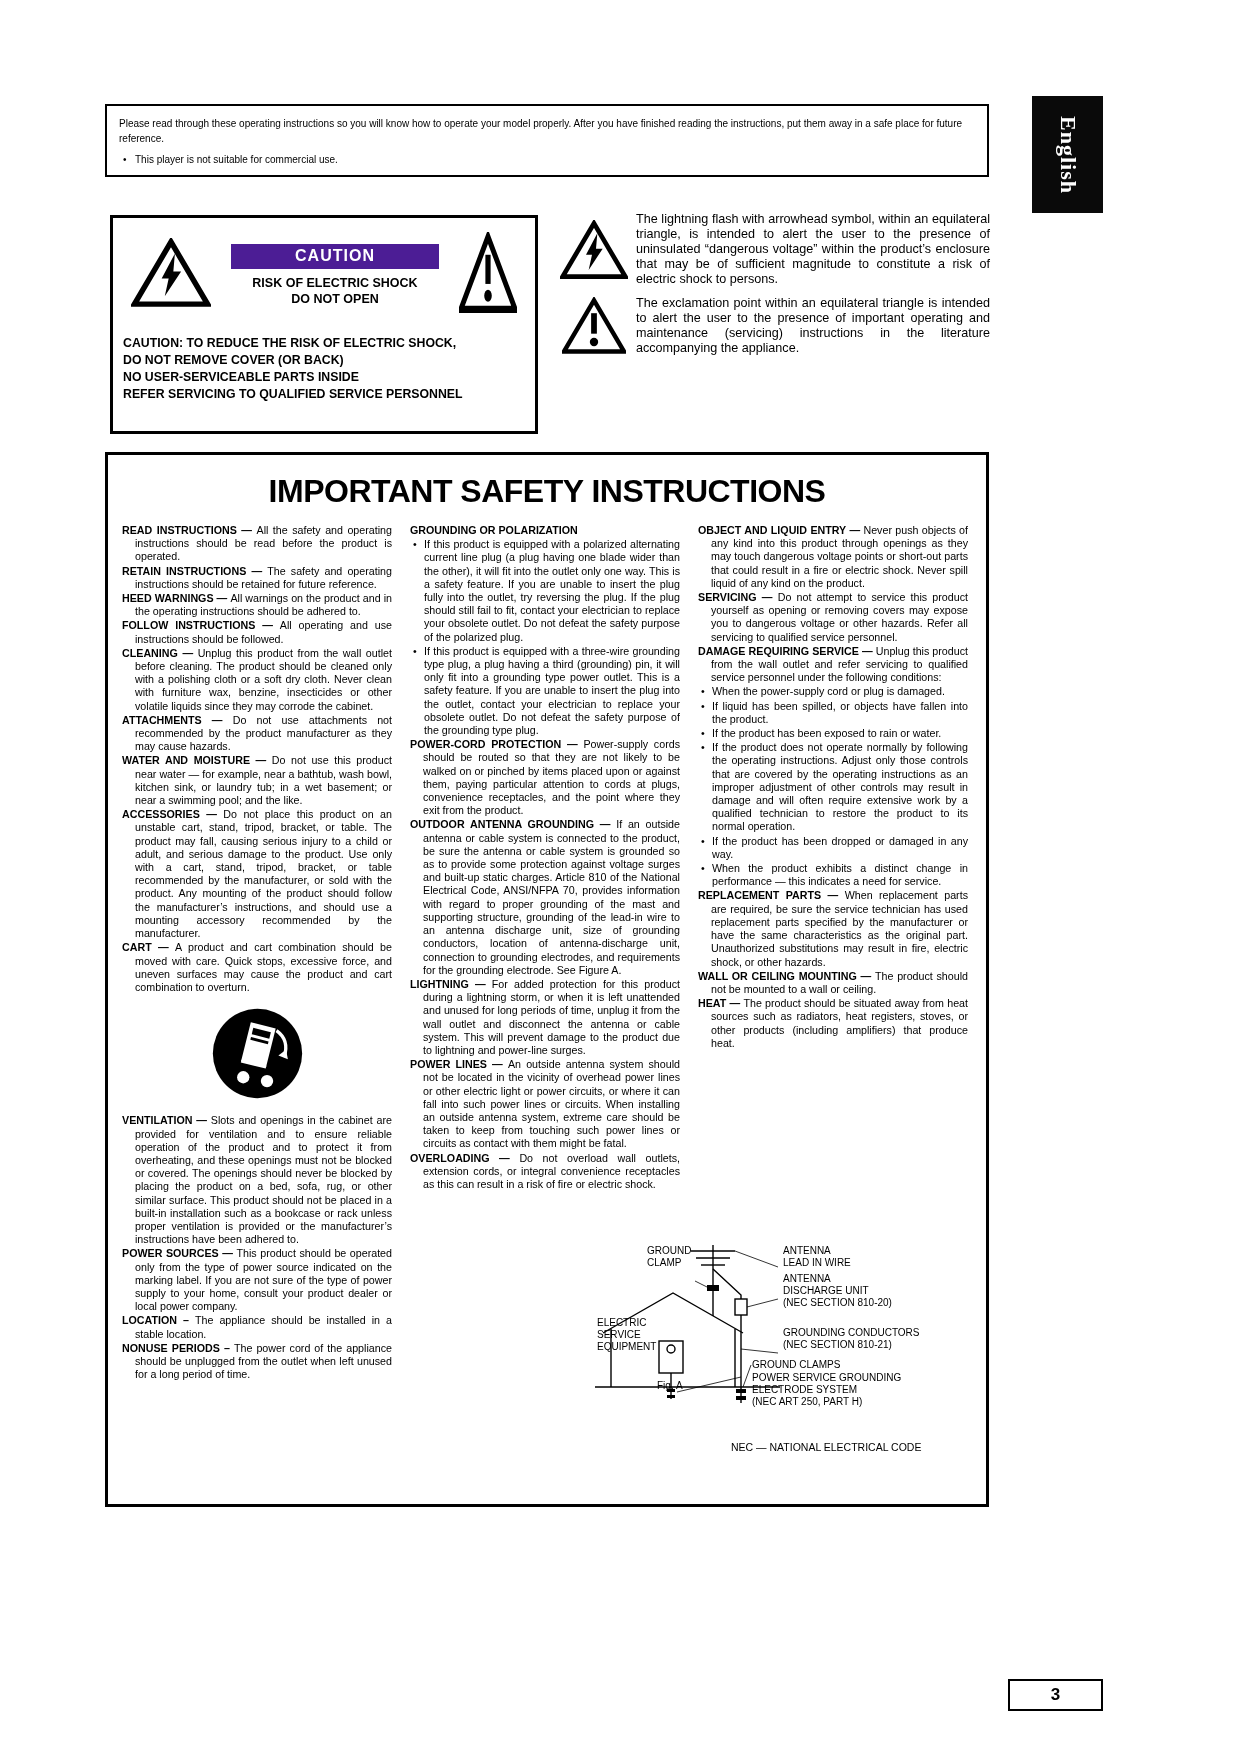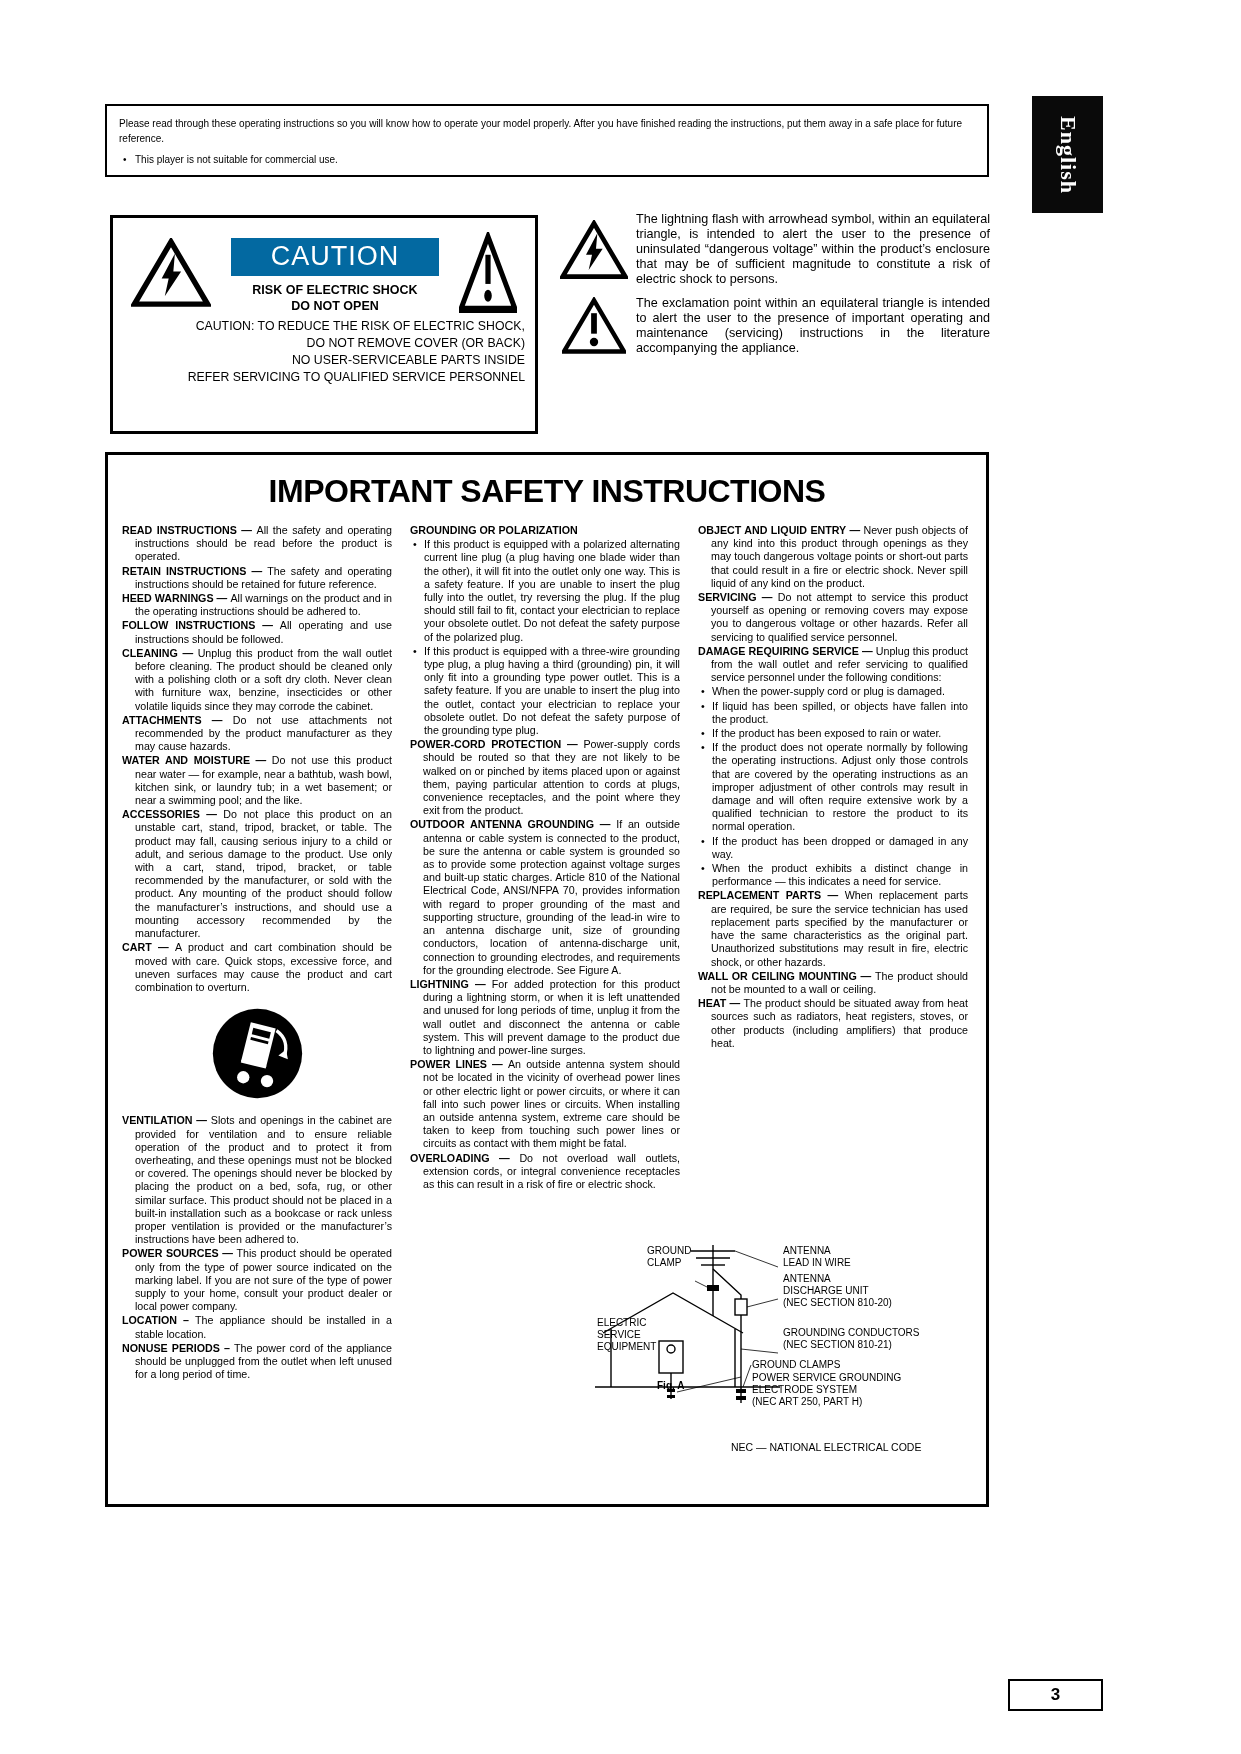--- a/index.html
+++ b/index.html
@@ -25,26 +25,26 @@
     font-size:22px;font-weight:bold;letter-spacing:1px;
   }
   
   .caution-box{
     position:absolute;left:110px;top:215px;width:428px;height:219px;box-sizing:border-box;
     border:3px solid #000;padding:14px 10px 10px 10px;
   }
   .caution-top{display:flex;align-items:center;justify-content:space-between;padding:0 8px;}
   .caution-center{width:208px;text-align:center;}
   .caution-bar{
-    background:#0369a1;color:#fff;font-weight:normal;font-size:27px;letter-spacing:1px;
+    background:#4c1d95;color:#fff;font-weight:bold;font-size:16px;letter-spacing:1px;
     padding:3px 0 4px 0;
   }
   .risk1{font-weight:bold;font-size:12.5px;margin-top:7px;}
   .risk2{font-weight:bold;font-size:12.5px;margin-top:2px;}
-  .caution-lines{text-align:right;font-weight:normal;font-size:12.3px;line-height:17px;}
+  .caution-lines{margin-top:17px;text-align:left;font-weight:bold;font-size:12.3px;line-height:17px;}
   
   .symbol-expl{position:absolute;left:552px;top:212px;width:438px;}
   .sym-row{display:flex;align-items:center;margin-bottom:9px;}
   .sym-icon{width:84px;flex:0 0 84px;display:flex;justify-content:center;}
   .sym-text{font-size:12.6px;line-height:15px;text-align:justify;}
   
   .main-box{
     position:absolute;left:105px;top:452px;width:884px;height:1055px;box-sizing:border-box;
     border:3px solid #000;padding:10px 14px;
   }
@@ -54,21 +54,21 @@
   .item{margin:0 0 1px 0;padding-left:13px;text-indent:-13px;}
   .item .term{font-weight:bold;}
   .item.bullet{text-indent:0;padding-left:14px;position:relative;}
   .item.bullet::before{content:"•";position:absolute;left:3px;top:0;}
   .item.col-heading{padding-left:0;text-indent:0;font-weight:bold;}
   .cart-figure{text-align:center;margin:12px 0 10px 0;}
   
   .fig{position:absolute;right:6px;top:762px;width:385px;height:242px;}
   .fig .diagram{position:absolute;left:0;top:20px;}
   .fig-label{position:absolute;font-size:10px;line-height:12px;white-space:pre-line;}
-  .fig-label.bold{font-weight:bold;}
+  .fig-label.bold{font-weight:normal;}
   .nec-note{position:absolute;left:136px;top:224px;font-size:10.5px;}
   
   .page-num{
     position:absolute;left:1008px;top:1679px;width:95px;height:32px;box-sizing:border-box;
     border:2px solid #000;display:flex;align-items:center;justify-content:center;
     font-weight:bold;font-size:17px;
   }
 </style>
 </head>
 <body>

